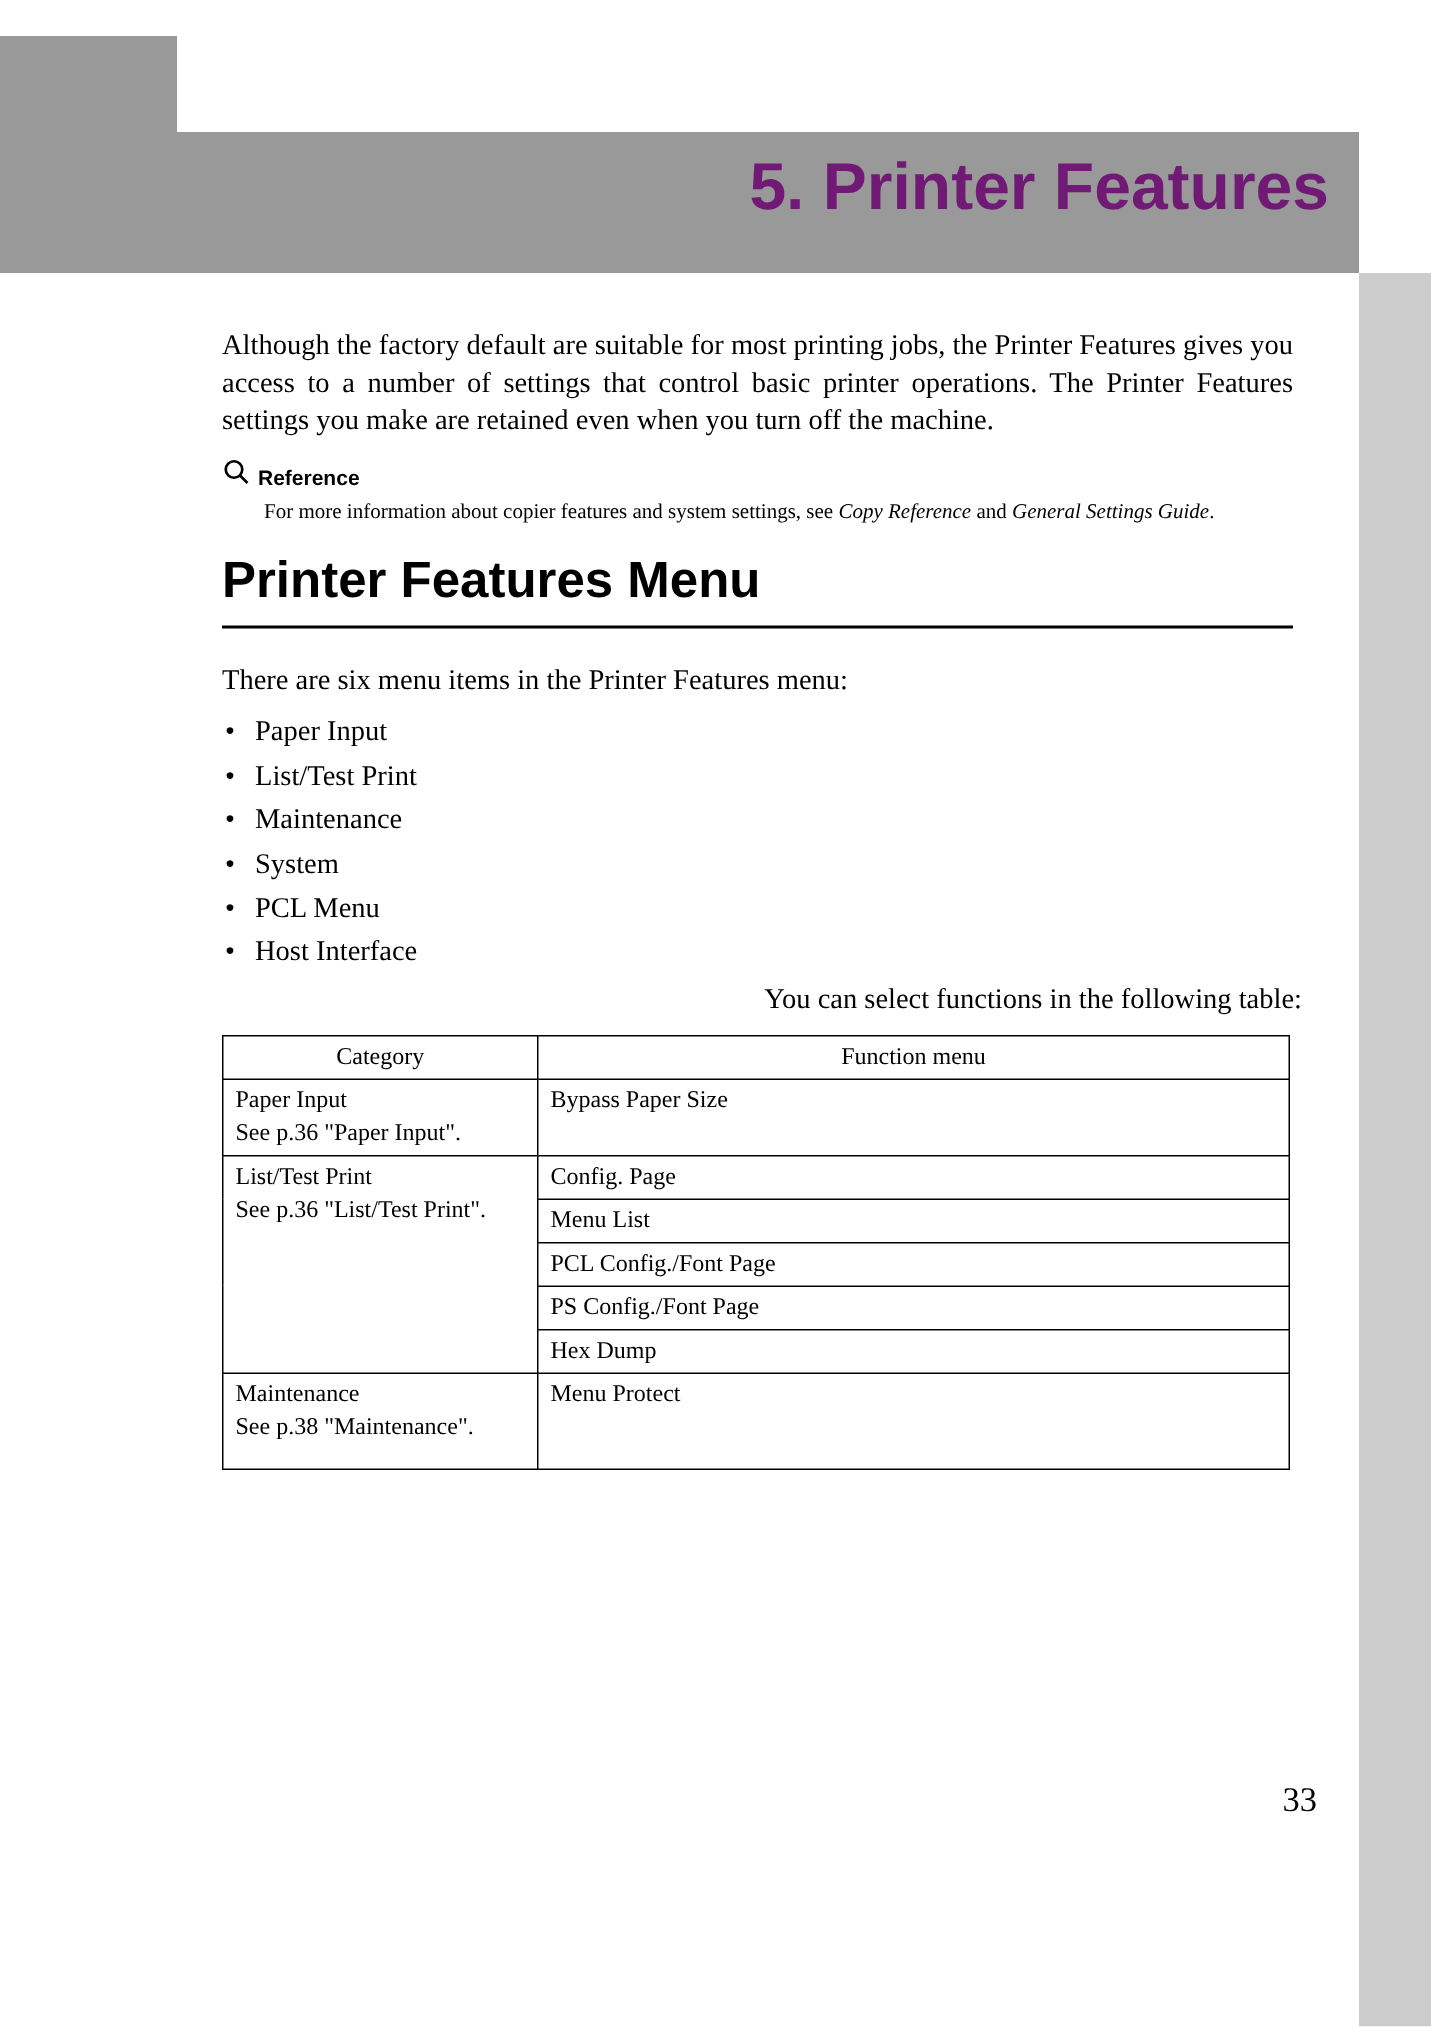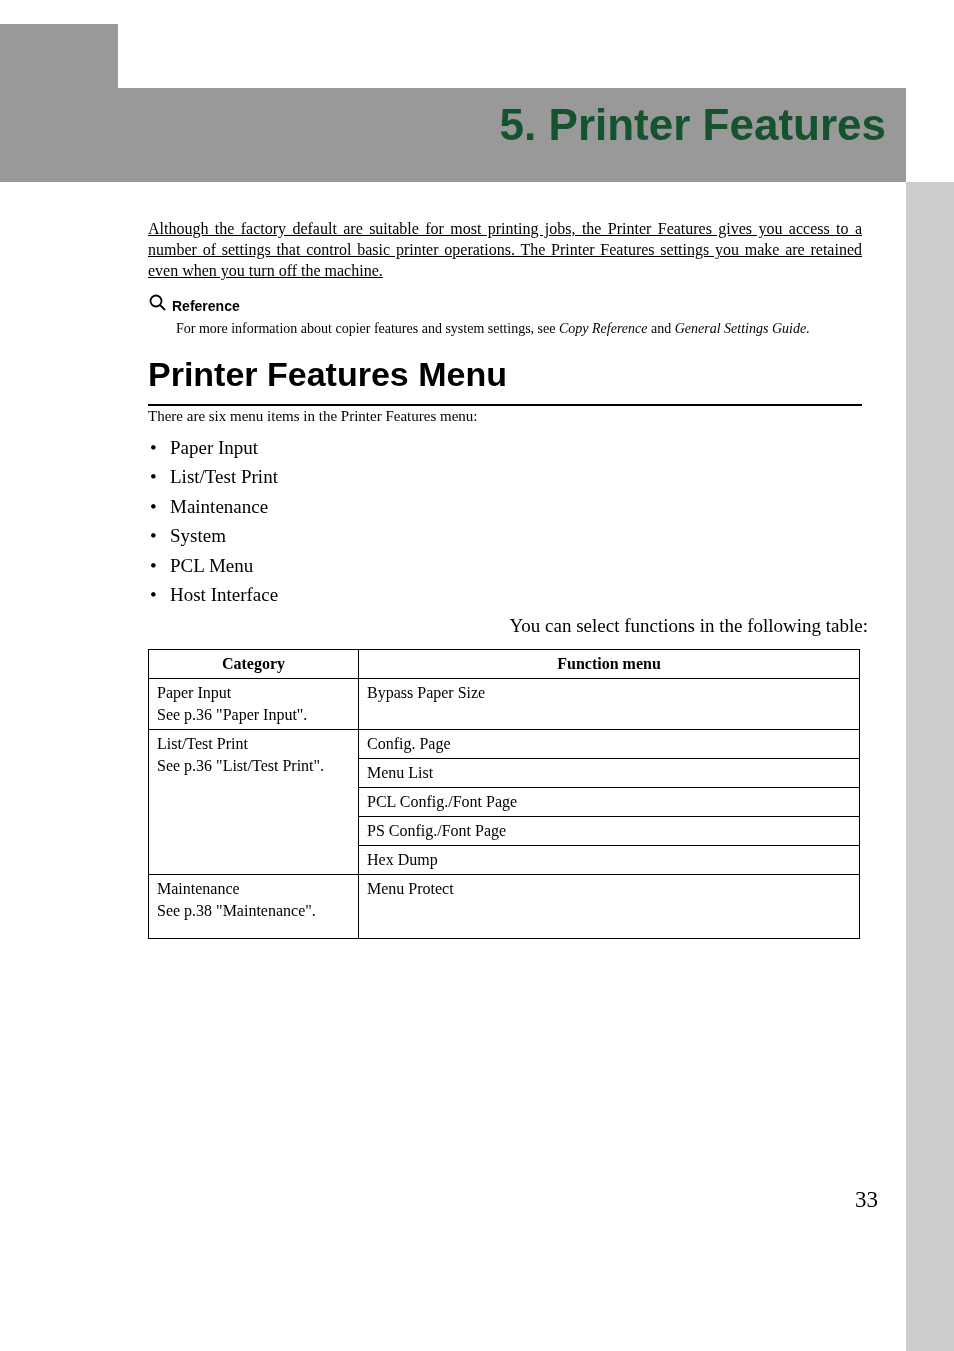--- a/index.html
+++ b/index.html
@@ -1,36 +1,36 @@
 <!DOCTYPE html>
 <html><head>
 <meta charset="utf-8">
 <style>
   * { box-sizing: border-box; margin: 0; padding: 0; }
   html, body { width: 954px; height: 1351px; background: #fff; font-family: Georgia, 'Times New Roman', serif; color: #000; }
   .page { position: relative; width: 954px; height: 1351px; }
   .header-band { position: absolute; top: 88px; left: 0; width: 906px; height: 94px; background: #999; }
   .header-tab { position: absolute; top: 24px; left: 0; width: 118px; height: 64px; background: #999; }
-  .chapter-title { position: absolute; top: 100px; left: 0; width: 886px; text-align: right; font-family: Arial, Helvetica, sans-serif; font-weight: bold; font-size: 44px; color: #14532d; letter-spacing: 0px; }
+  .chapter-title { position: absolute; top: 100px; left: 0; width: 886px; text-align: right; font-family: Arial, Helvetica, sans-serif; font-weight: bold; font-size: 44px; color: #701a75; letter-spacing: 0px; }
   .side-tab { position: absolute; top: 182px; right: 0; width: 48px; height: 1169px; background: #ccc; }
   .content { position: absolute; top: 218px; left: 148px; width: 720px; }
-  .body-text { font-size: 16px; line-height: 1.32; text-align: justify; padding-right: 6px; text-decoration: underline; }
+  .body-text { font-size: 19px; line-height: 1.32; text-align: justify; padding-right: 6px; }
   .ref-head { margin-top: 12px; font-family: Arial, Helvetica, sans-serif; font-weight: bold; font-size: 14px; display: flex; align-items: center; gap: 4px; }
   .ref-head .icon { font-size: 20px; font-weight: normal; }
   .ref-body { margin-top: 2px; padding-left: 28px; font-size: 14px; line-height: 1.32; text-align: justify; padding-right: 6px; }
   .section-title { margin-top: 16px; font-family: Arial, Helvetica, sans-serif; font-weight: bold; font-size: 34px; }
   .rule { margin-top: 10px; border: none; border-top: 2px solid #000; width: 714px; }
-  .after-rule { font-size: 15px; line-height: 1.4; }
+  .after-rule { margin-top: 22px; font-size: 19px; line-height: 1.4; }
   ul.bullets { list-style: none; margin-top: 6px; }
   ul.bullets li { font-size: 19px; line-height: 1.55; padding-left: 22px; position: relative; }
   ul.bullets li:before { content: "•"; position: absolute; left: 2px; }
   .lead-out { margin-top: 6px; font-size: 19px; text-align: right; }
   table.func { margin-top: 12px; border-collapse: collapse; width: 712px; font-size: 16px; }
   table.func th, table.func td { border: 1px solid #000; padding: 5px 8px; vertical-align: top; text-align: left; font-weight: normal; }
-  table.func th { text-align: center; font-weight: bold; font-family: Georgia, 'Times New Roman', serif; }
+  table.func th { text-align: center; font-weight: normal; font-family: Georgia, 'Times New Roman', serif; }
   table.func td.cat { width: 210px; }
   .cat-line1 { display:block; }
   .cat-line2 { display:block; margin-top: 4px; }
   .page-num { position: absolute; bottom: 138px; right: 76px; font-size: 23px; }
   .italic { font-style: italic; }
 </style>
 </head>
 <body>
 
 <div class="page">

